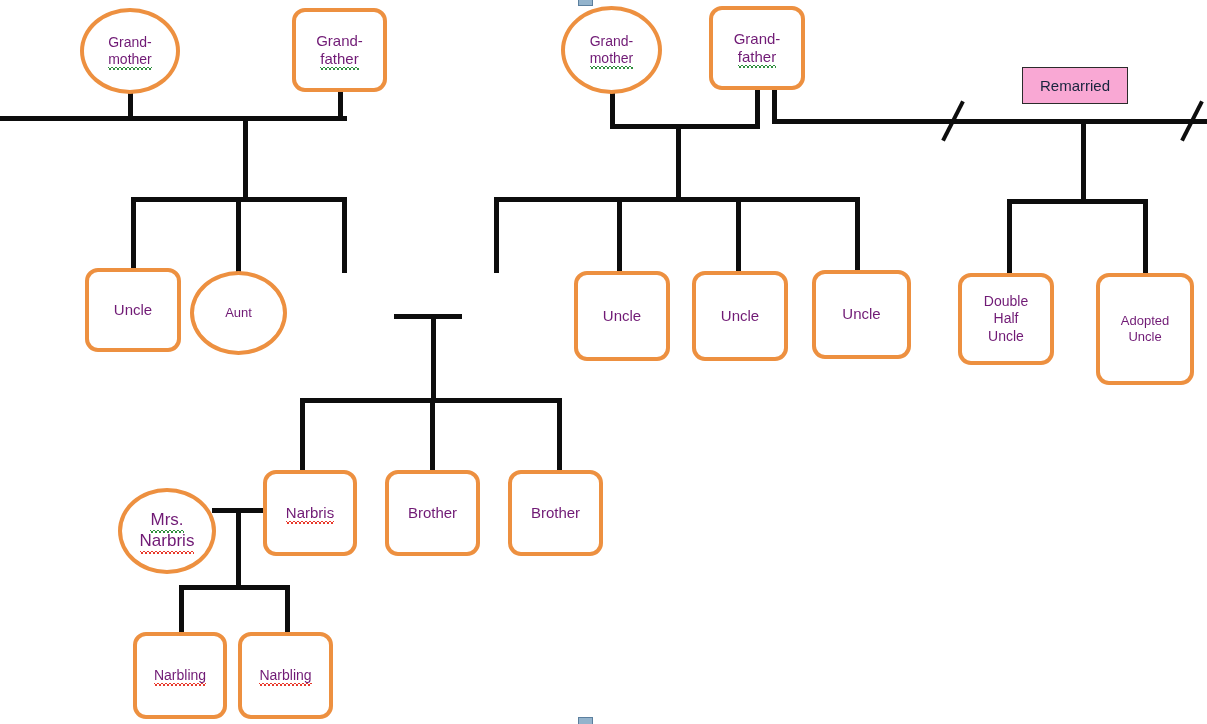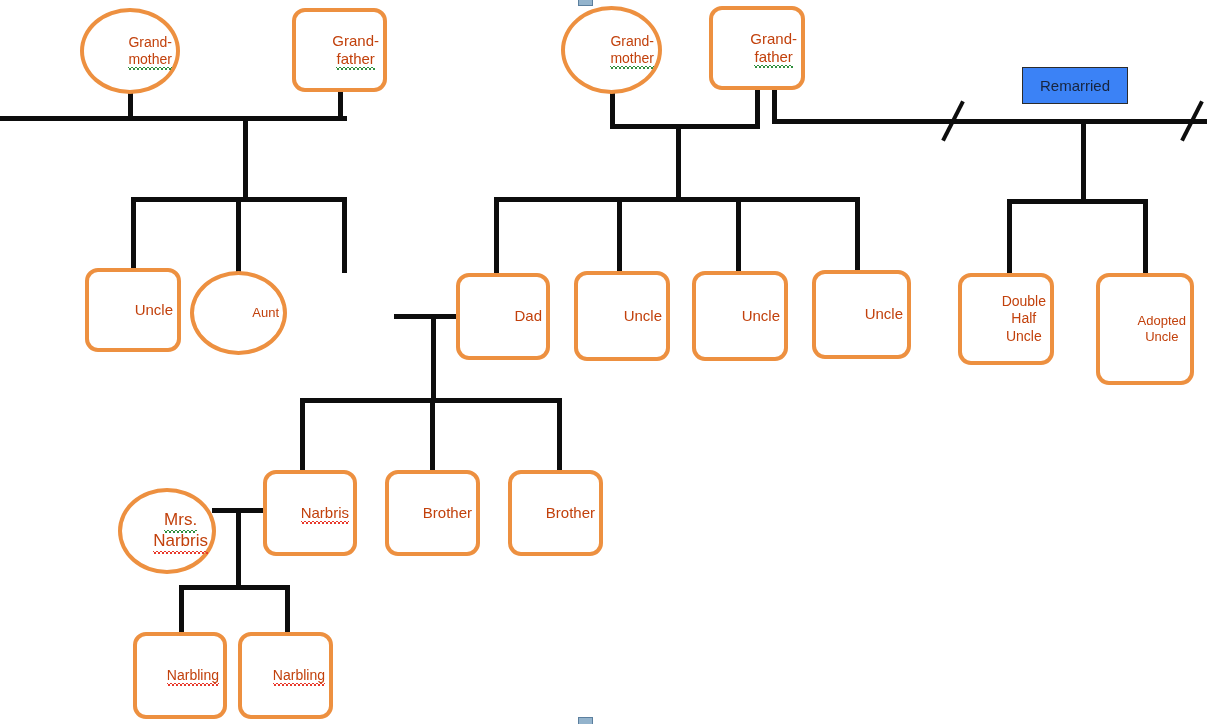--- a/index.html
+++ b/index.html
@@ -32,40 +32,40 @@
   }
 
   
   .node{
     position:absolute;
     box-sizing:border-box;
     border:4px solid #ED9040;
     background:#ffffff;
     display:flex;
     align-items:center;
-    justify-content:flex-end;
+    justify-content:center;
     text-align:center;
-    color:#c2410c;
+    color:#701a75;
     line-height:1.22;
     z-index:5;
   }
   .node.box{border-radius:13px;}
   .node.circle{border-radius:50%;}
   .node .lbl{
     display:block;
     padding:0 4px;
     white-space:pre-line;
   }
 
   
   .plainbox{
     position:absolute;
     box-sizing:border-box;
     border:1px solid #2b2b2b;
-    background:#3b82f6;
+    background:#f9a8d4;
     display:flex;
     align-items:center;
     justify-content:center;
     color:#17243d;
     z-index:6;
   }
 
   
   .sq{position:relative;display:inline-block;}
   .sq::after{
@@ -158,23 +158,20 @@
 
   <div class="node box" style="left:85px;top:268px;width:96px;height:84px;font-size:15px;">
     <span class="lbl">Uncle</span>
   </div>
 
   <div class="node circle" style="left:190px;top:271px;width:97px;height:84px;font-size:13px;">
     <span class="lbl">Aunt</span>
   </div>
 
 
-  <div class="node box" style="left:456px;top:273px;width:94px;height:87px;font-size:15px;">
-    <span class="lbl">Dad</span>
-  </div>
 
   <div class="node box" style="left:574px;top:271px;width:96px;height:90px;font-size:15px;">
     <span class="lbl">Uncle</span>
   </div>
 
   <div class="node box" style="left:692px;top:271px;width:96px;height:90px;font-size:15px;">
     <span class="lbl">Uncle</span>
   </div>
 
   <div class="node box" style="left:812px;top:270px;width:99px;height:89px;font-size:15px;">

